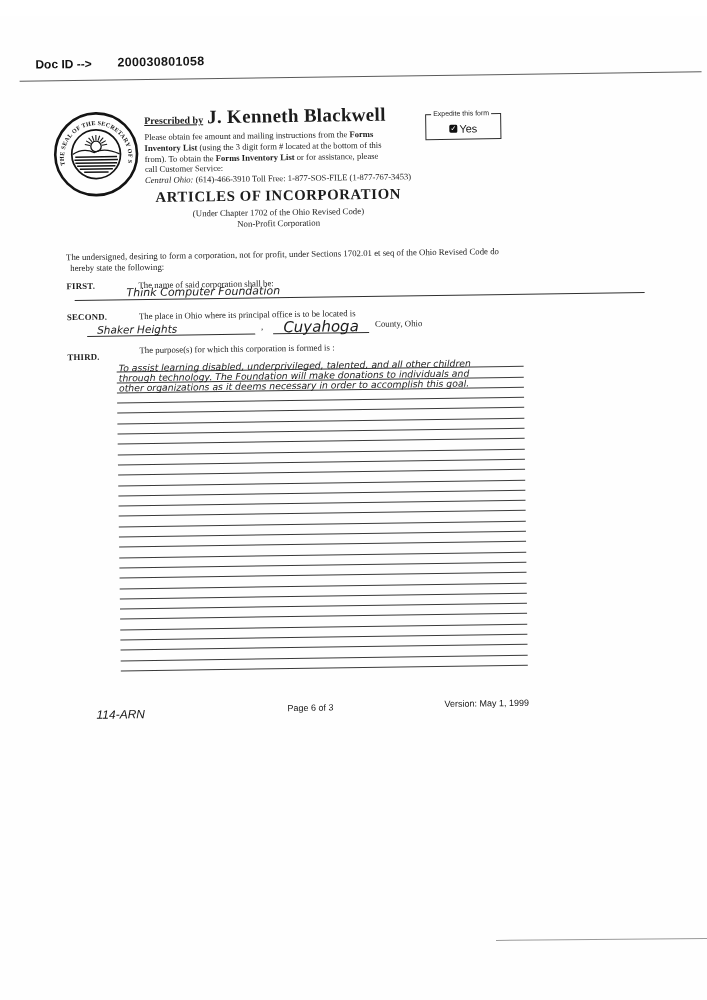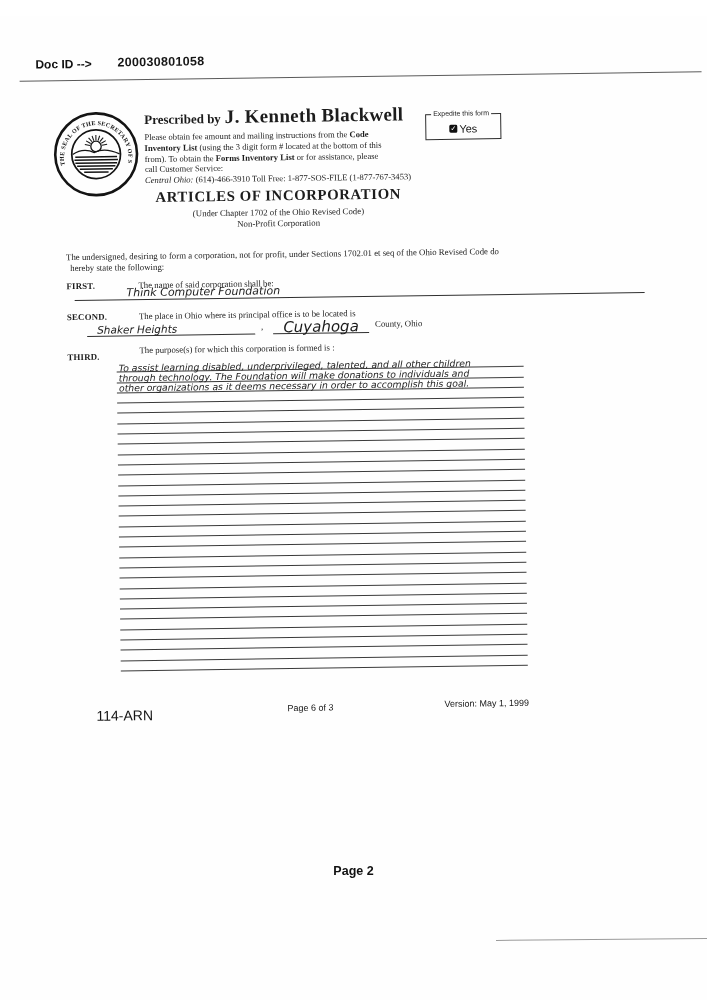--- a/index.html
+++ b/index.html
@@ -16,21 +16,21 @@
   .docid-value { position:absolute; left:122px; top:40px; font-family:"Liberation Sans",sans-serif;
                  font-weight:600; font-size:12.5px; color:#161616; letter-spacing:0.3px; }
   .top-rule { position:absolute; left:24px; top:64px; width:682px; border-top:1.2px solid #5a5a5a; }
 
   
   .seal { position:absolute; left:56px; top:95px; width:87px; height:87px; }
 
   
   .presc { position:absolute; left:148px; top:92px; width:300px; }
   .presc-row { white-space:nowrap; }
-  .presc-label { font-size:13px; font-weight:bold; }
+  .presc-label { font-size:10px; font-weight:bold;text-decoration:underline; }
   .presc-name { font-size:19px; font-weight:bold; letter-spacing:0.3px; }
   .instructions { margin-top:3px; }
   .instr-line { font-size:8.6px; line-height:10.8px; white-space:nowrap; }
 
   
   .expedite { position:absolute; left:429px; top:103px; width:74px; height:24px;
               border:1.2px solid #2d2d2d; }
   .expedite-label { position:absolute; top:-5px; left:5px; background:#fefefe; padding:0 2px;
                     font-family:"Liberation Sans",sans-serif; font-size:7px; color:#222; white-space:nowrap; }
   .exp-row { position:absolute; left:0; right:0; top:8px; display:flex; justify-content:center;
@@ -68,21 +68,21 @@
   .county-suffix { position:absolute; left:376px; top:307px; font-size:8.8px; white-space:nowrap; }
 
   
   .purpose { position:absolute; left:117px; top:347px; width:407px; }
   .rule { height:9.3px; border-bottom:1.1px solid #3a3a3a; }
   .rule-hw { position:relative; height:9.3px; border-bottom:1.1px solid #3a3a3a; }
   .rule-hw .hw { position:absolute; left:2px; bottom:-1.5px; font-size:9.3px; line-height:10px; white-space:nowrap; }
 
   
   .foot { position:absolute; font-family:"Liberation Sans",sans-serif; color:#161616; }
-  .foot-num { left:92px; top:692px; font-size:14px; }
+  .foot-num { left:92px; top:692px; font-size:12px;font-style:italic; }
   .foot-page { left:283px; top:690px; font-size:9px; }
   .foot-ver { left:440px; top:688px; font-size:9px; }
 
   
   .viewer-page-label { position:absolute; left:0; right:0; top:848px; text-align:center;
       font-family:"Liberation Sans",sans-serif; font-size:12.5px; font-weight:600; color:#111; }
   .bottom-edge { position:absolute; left:496px; top:923px; width:211px;
       border-top:1px solid #9a9a9a; transform:rotate(-0.5deg); }
 </style>
 </head>
@@ -126,21 +126,21 @@
           <path d="M 36,70.5 H 64"></path>
       </g>
     </svg>
 
     <div class="presc">
       <div class="presc-row">
         <span class="presc-label">Prescribed by</span>
         <span class="presc-name">J. Kenneth Blackwell</span>
       </div>
       <div class="instructions">
-          <div class="instr-line"><span>Please obtain fee amount and mailing instructions from the </span><span style="font-weight: 700;">Code</span></div>
+          <div class="instr-line"><span>Please obtain fee amount and mailing instructions from the </span><span style="font-weight: 700;">Forms</span></div>
           <div class="instr-line"><span style="font-weight: 700;">Inventory List</span><span> (using the 3 digit form # located at the bottom of this</span></div>
           <div class="instr-line"><span>from). To obtain the </span><span style="font-weight: 700;">Forms Inventory List</span><span> or for assistance, please</span></div>
           <div class="instr-line"><span>call Customer Service:</span></div>
           <div class="instr-line"><span style="font-style: italic;">Central Ohio:</span><span> (614)-466-3910    Toll Free: 1-877-SOS-FILE  (1-877-767-3453)</span></div>
         </div>
     </div>
 
     <div class="expedite">
       <span class="expedite-label">Expedite this form</span>
       <div class="exp-row">
@@ -221,15 +221,14 @@
           <div class="rule"></div>
           <div class="rule"></div>
         </div>
     </div>
 
     <div class="foot foot-num">114-ARN</div>
     <div class="foot foot-page">Page 6 of 3</div>
     <div class="foot foot-ver">Version: May 1, 1999</div>
   </div>
 
-  <div class="viewer-page-label">Page 2</div>
   <div class="bottom-edge"></div>
 </div>
 
 </body></html>

